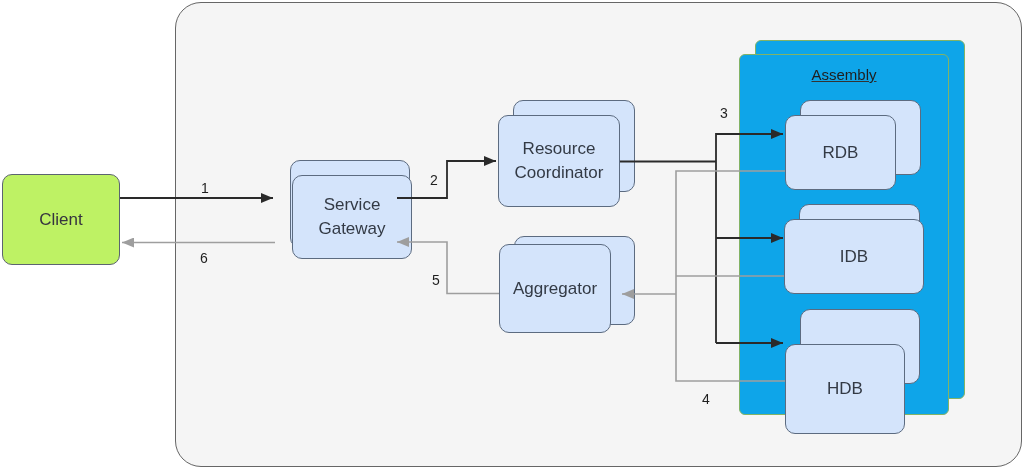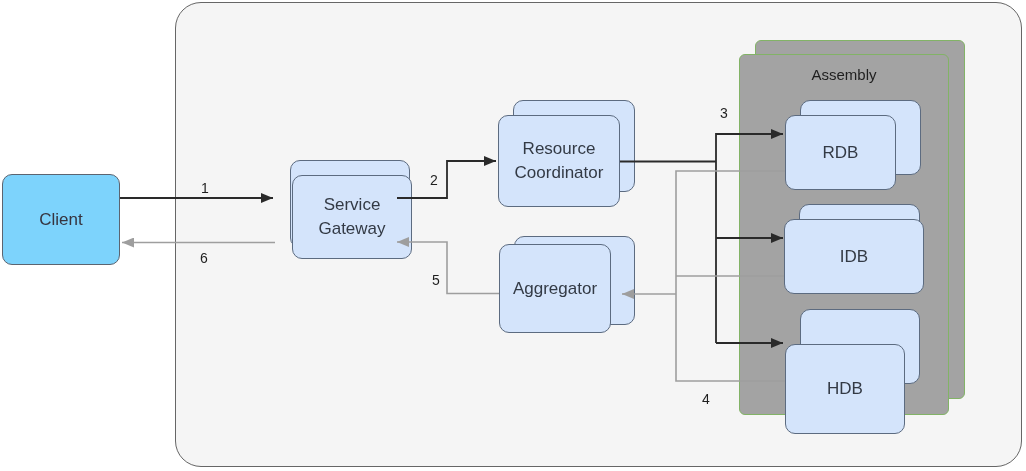--- a/index.html
+++ b/index.html
@@ -5,31 +5,31 @@
   html,body{margin:0;padding:0;background:#ffffff;}
   .stage{
     position:relative;width:1026px;height:471px;background:#ffffff;
     font-family:"Liberation Sans",sans-serif;color:#333333;overflow:hidden;
   }
   .outer{
     position:absolute;left:175px;top:2px;width:847px;height:465px;
     background:#F5F5F5;border:1px solid #666666;border-radius:26px;box-sizing:border-box;
   }
   .group{
-    position:absolute;background:#a3a3a3;border:1px solid #82B366;
-    border-radius:6px;box-sizing:border-box;
+    position:absolute;background:#0ea5e9;border:1px solid #82B366;
+    border-radius:6px;box-sizing:border-box;text-decoration:underline;
   }
   .group-title{
     text-align:center;padding-top:11px;font-size:15px;color:#1f1f1f;
   }
   .node{
     position:absolute;border-radius:10px;box-sizing:border-box;border:1.5px solid #5C6B80;
   }
   .node.blue{background:#D4E4FB;}
-  .node.red{background:#7dd3fc;border-color:#5C6470;}
+  .node.red{background:#bef264;border-color:#5C6470;}
   .node.front{
     display:flex;align-items:center;justify-content:center;text-align:center;
     font-size:17px;line-height:1.4;color:#333a45;padding:0 8px;
   }
   .node.red.front{color:#36343f;}
   svg.wires{position:absolute;left:0;top:0;z-index:5;pointer-events:none;}
   .edge-label{
     position:absolute;z-index:6;width:22px;text-align:center;
     font-size:14px;color:#1f1f1f;
   }

